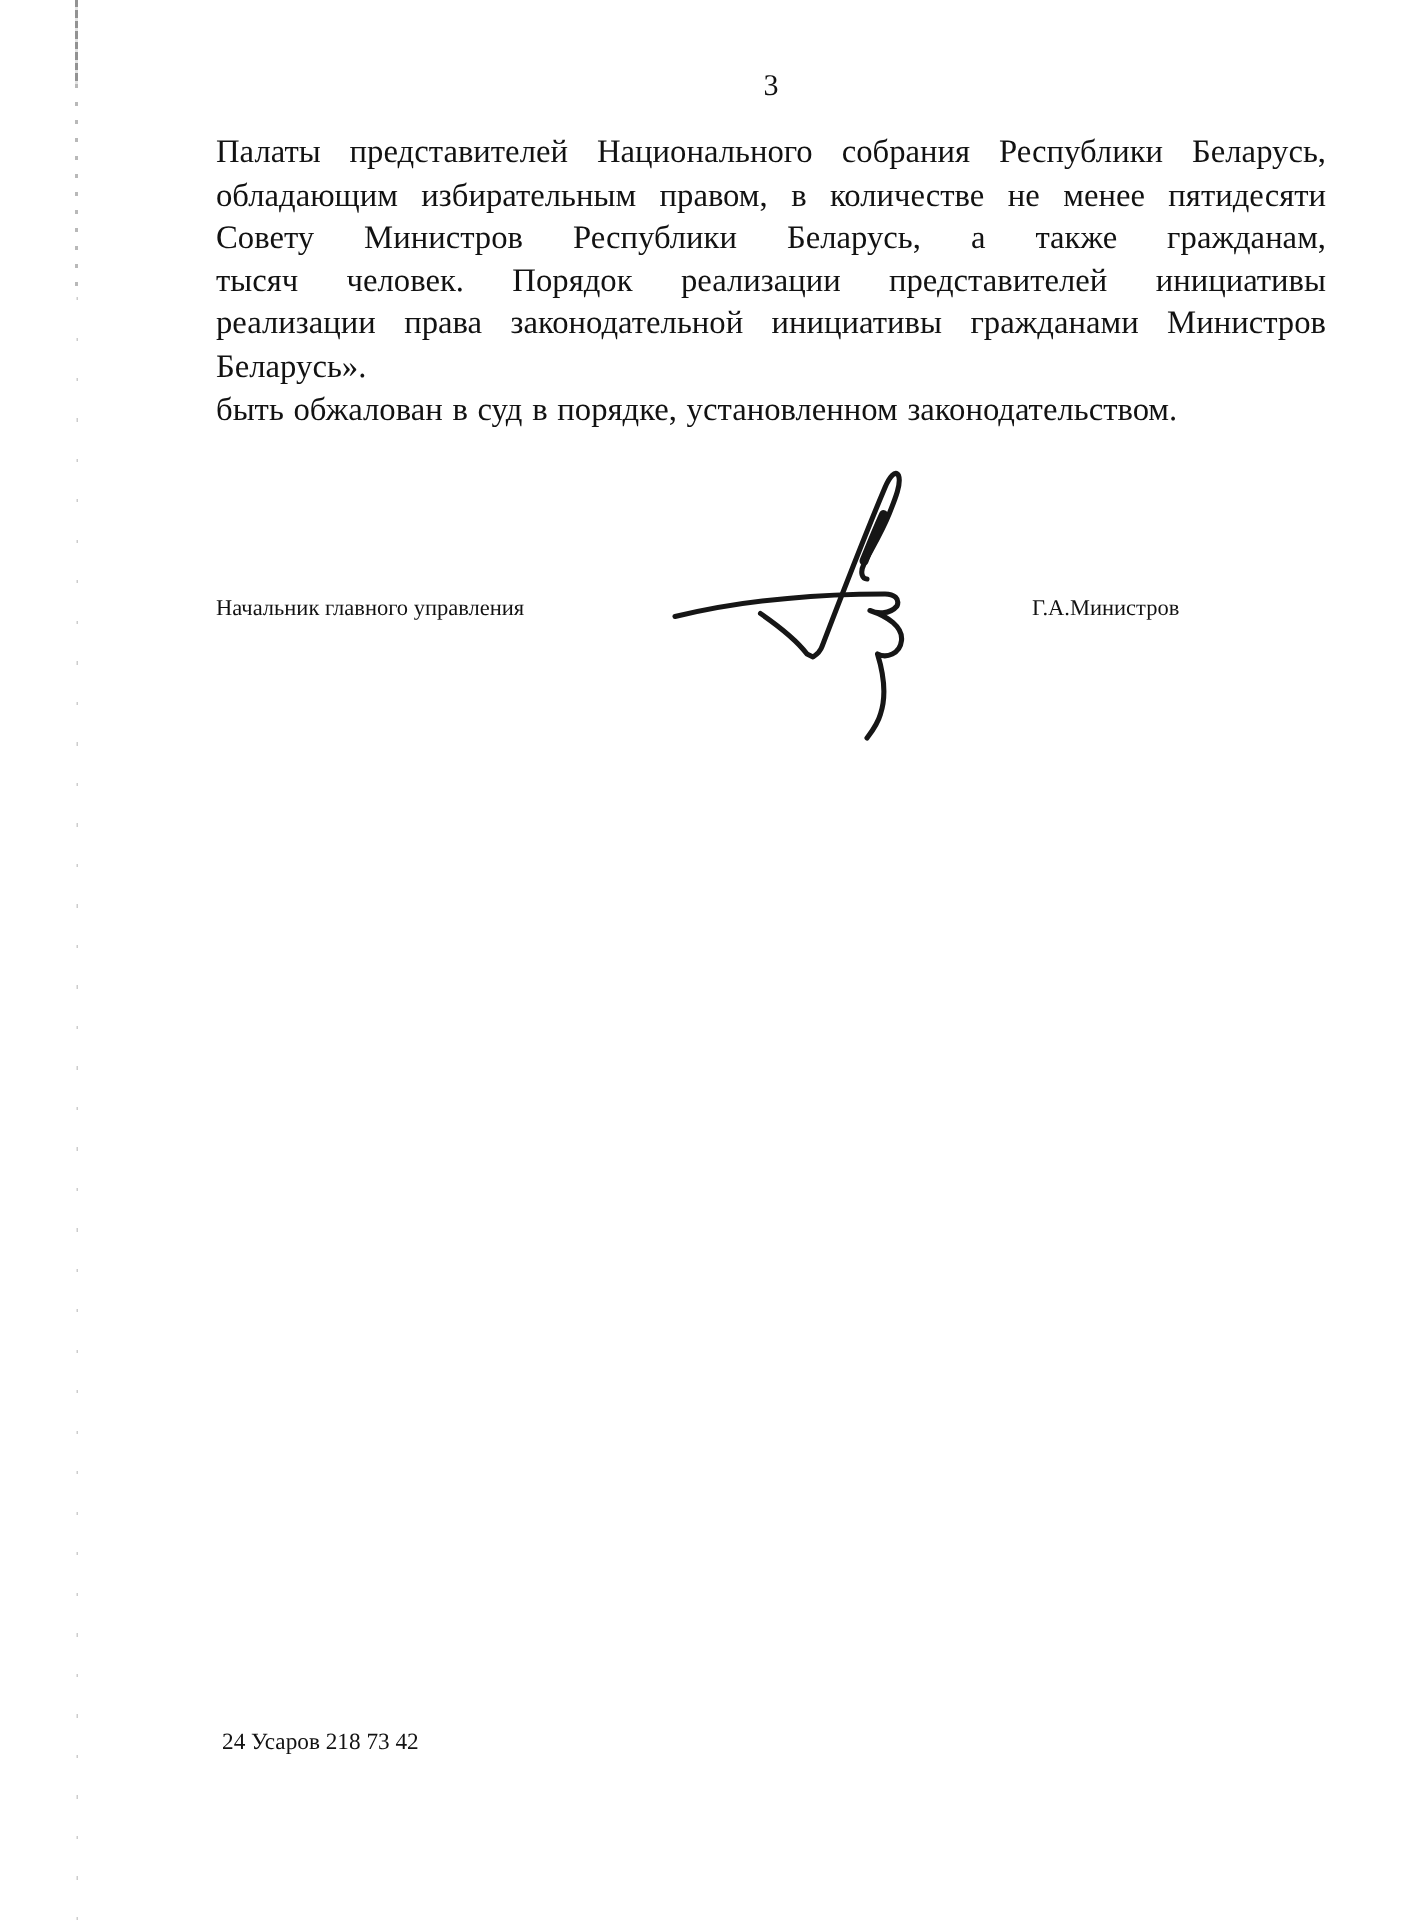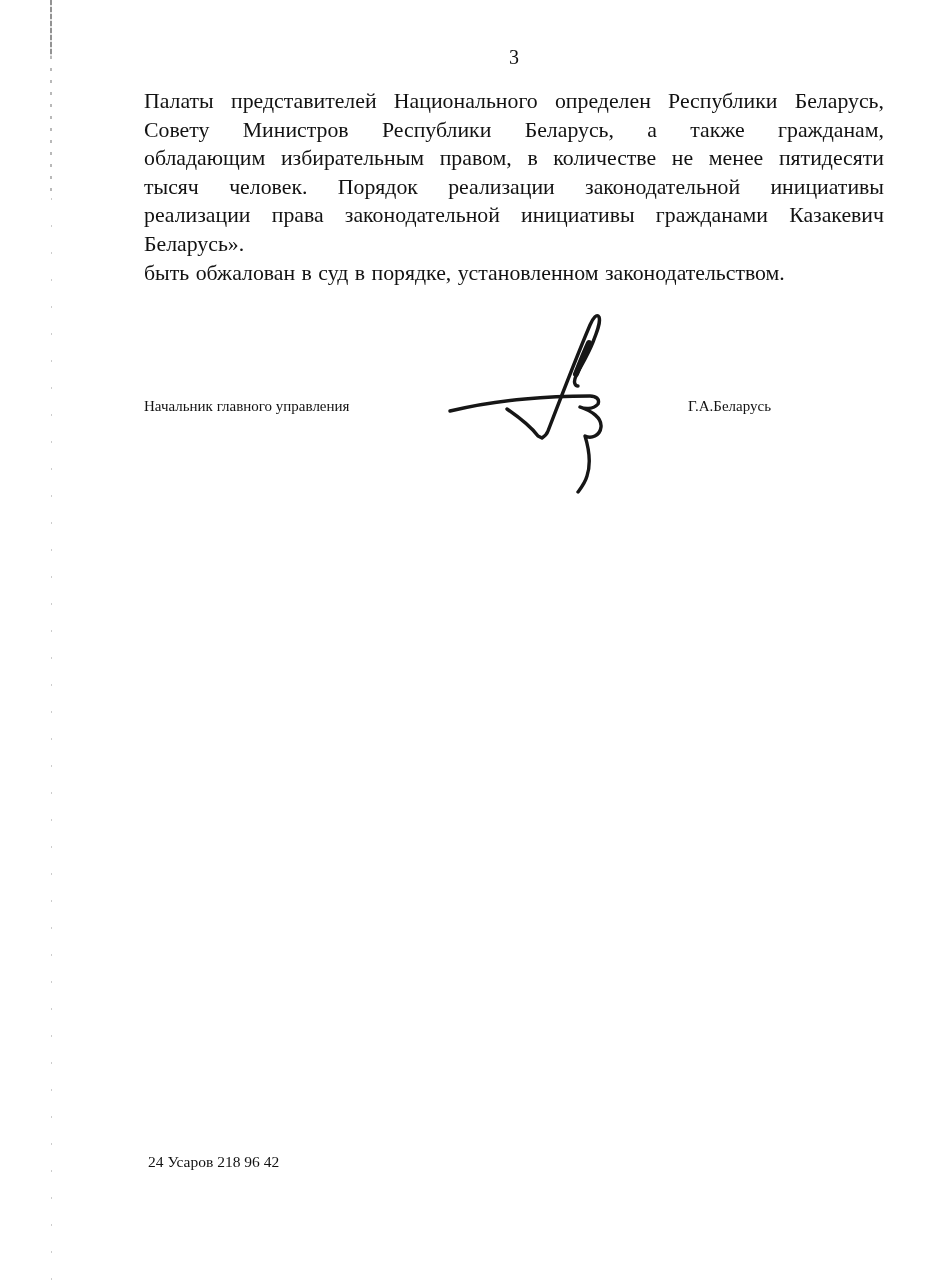--- a/index.html
+++ b/index.html
@@ -111,35 +111,35 @@
 <div class="page">
 
   <div class="scan-line-top"></div>
   <div class="scan-line-mid"></div>
   <div class="scan-line-rest"></div>
 
   <div class="page-number">3</div>
 
   <div class="text-block">
     <div>
-      <div class="line">Палаты представителей Национального определен Республики Беларусь,</div>
+      <div class="line">Палаты представителей Национального собрания Республики Беларусь,</div>
+      <div class="line">обладающим избирательным правом, в количестве не менее пятидесяти</div>
       <div class="line">Совету Министров Республики Беларусь, а также гражданам,</div>
-      <div class="line">обладающим избирательным правом, в количестве не менее пятидесяти</div>
-      <div class="line">тысяч человек. Порядок реализации законодательной инициативы</div>
-      <div class="line">реализации права законодательной инициативы гражданами Казакевич</div>
+      <div class="line">тысяч человек. Порядок реализации представителей инициативы</div>
+      <div class="line">реализации права законодательной инициативы гражданами Министров</div>
       <div class="line last">Беларусь».</div>
     </div>
     <div>
       <div class="line last">быть обжалован в суд в порядке, установленном законодательством.</div>
     </div>
   </div>
 
   <div class="signature-row">
     <span class="signature-title">Начальник главного управления</span>
-    <span class="signatory-name">Г.А.Беларусь</span>
+    <span class="signatory-name">Г.А.Министров</span>
   </div>
 
   <svg class="signature-svg" viewBox="0 0 220 240" xmlns="http://www.w3.org/2000/svg">
 
     <path d="M 20,143
              C 45,137 70,133 95,131
              C 115,129 140,128 160,128
              C 166,128 170,131 168,136
              C 163,142 154,141 150,139
              C 162,143 172,150 171,159
@@ -153,15 +153,15 @@
              C 115,168 117,166 118,163
              C 128,137 146,90 160,57
              C 163,50 167,45 169,49
              C 171,54 167,64 163,74
              C 157,89 149,101 146,108
              C 143,114 145,118 148,118" fill="none" stroke="#161616" stroke-width="3.4" stroke-linecap="round" stroke-linejoin="round"></path>
 
     <path d="M 146,106 C 150,96 154,86 159,75" fill="none" stroke="#161616" stroke-width="6" stroke-linecap="round"></path>
   </svg>
 
-  <div class="footer-note">24 Усаров 218 96 42</div>
+  <div class="footer-note">24 Усаров 218 73 42</div>
 
 </div>
 
 </body></html>

